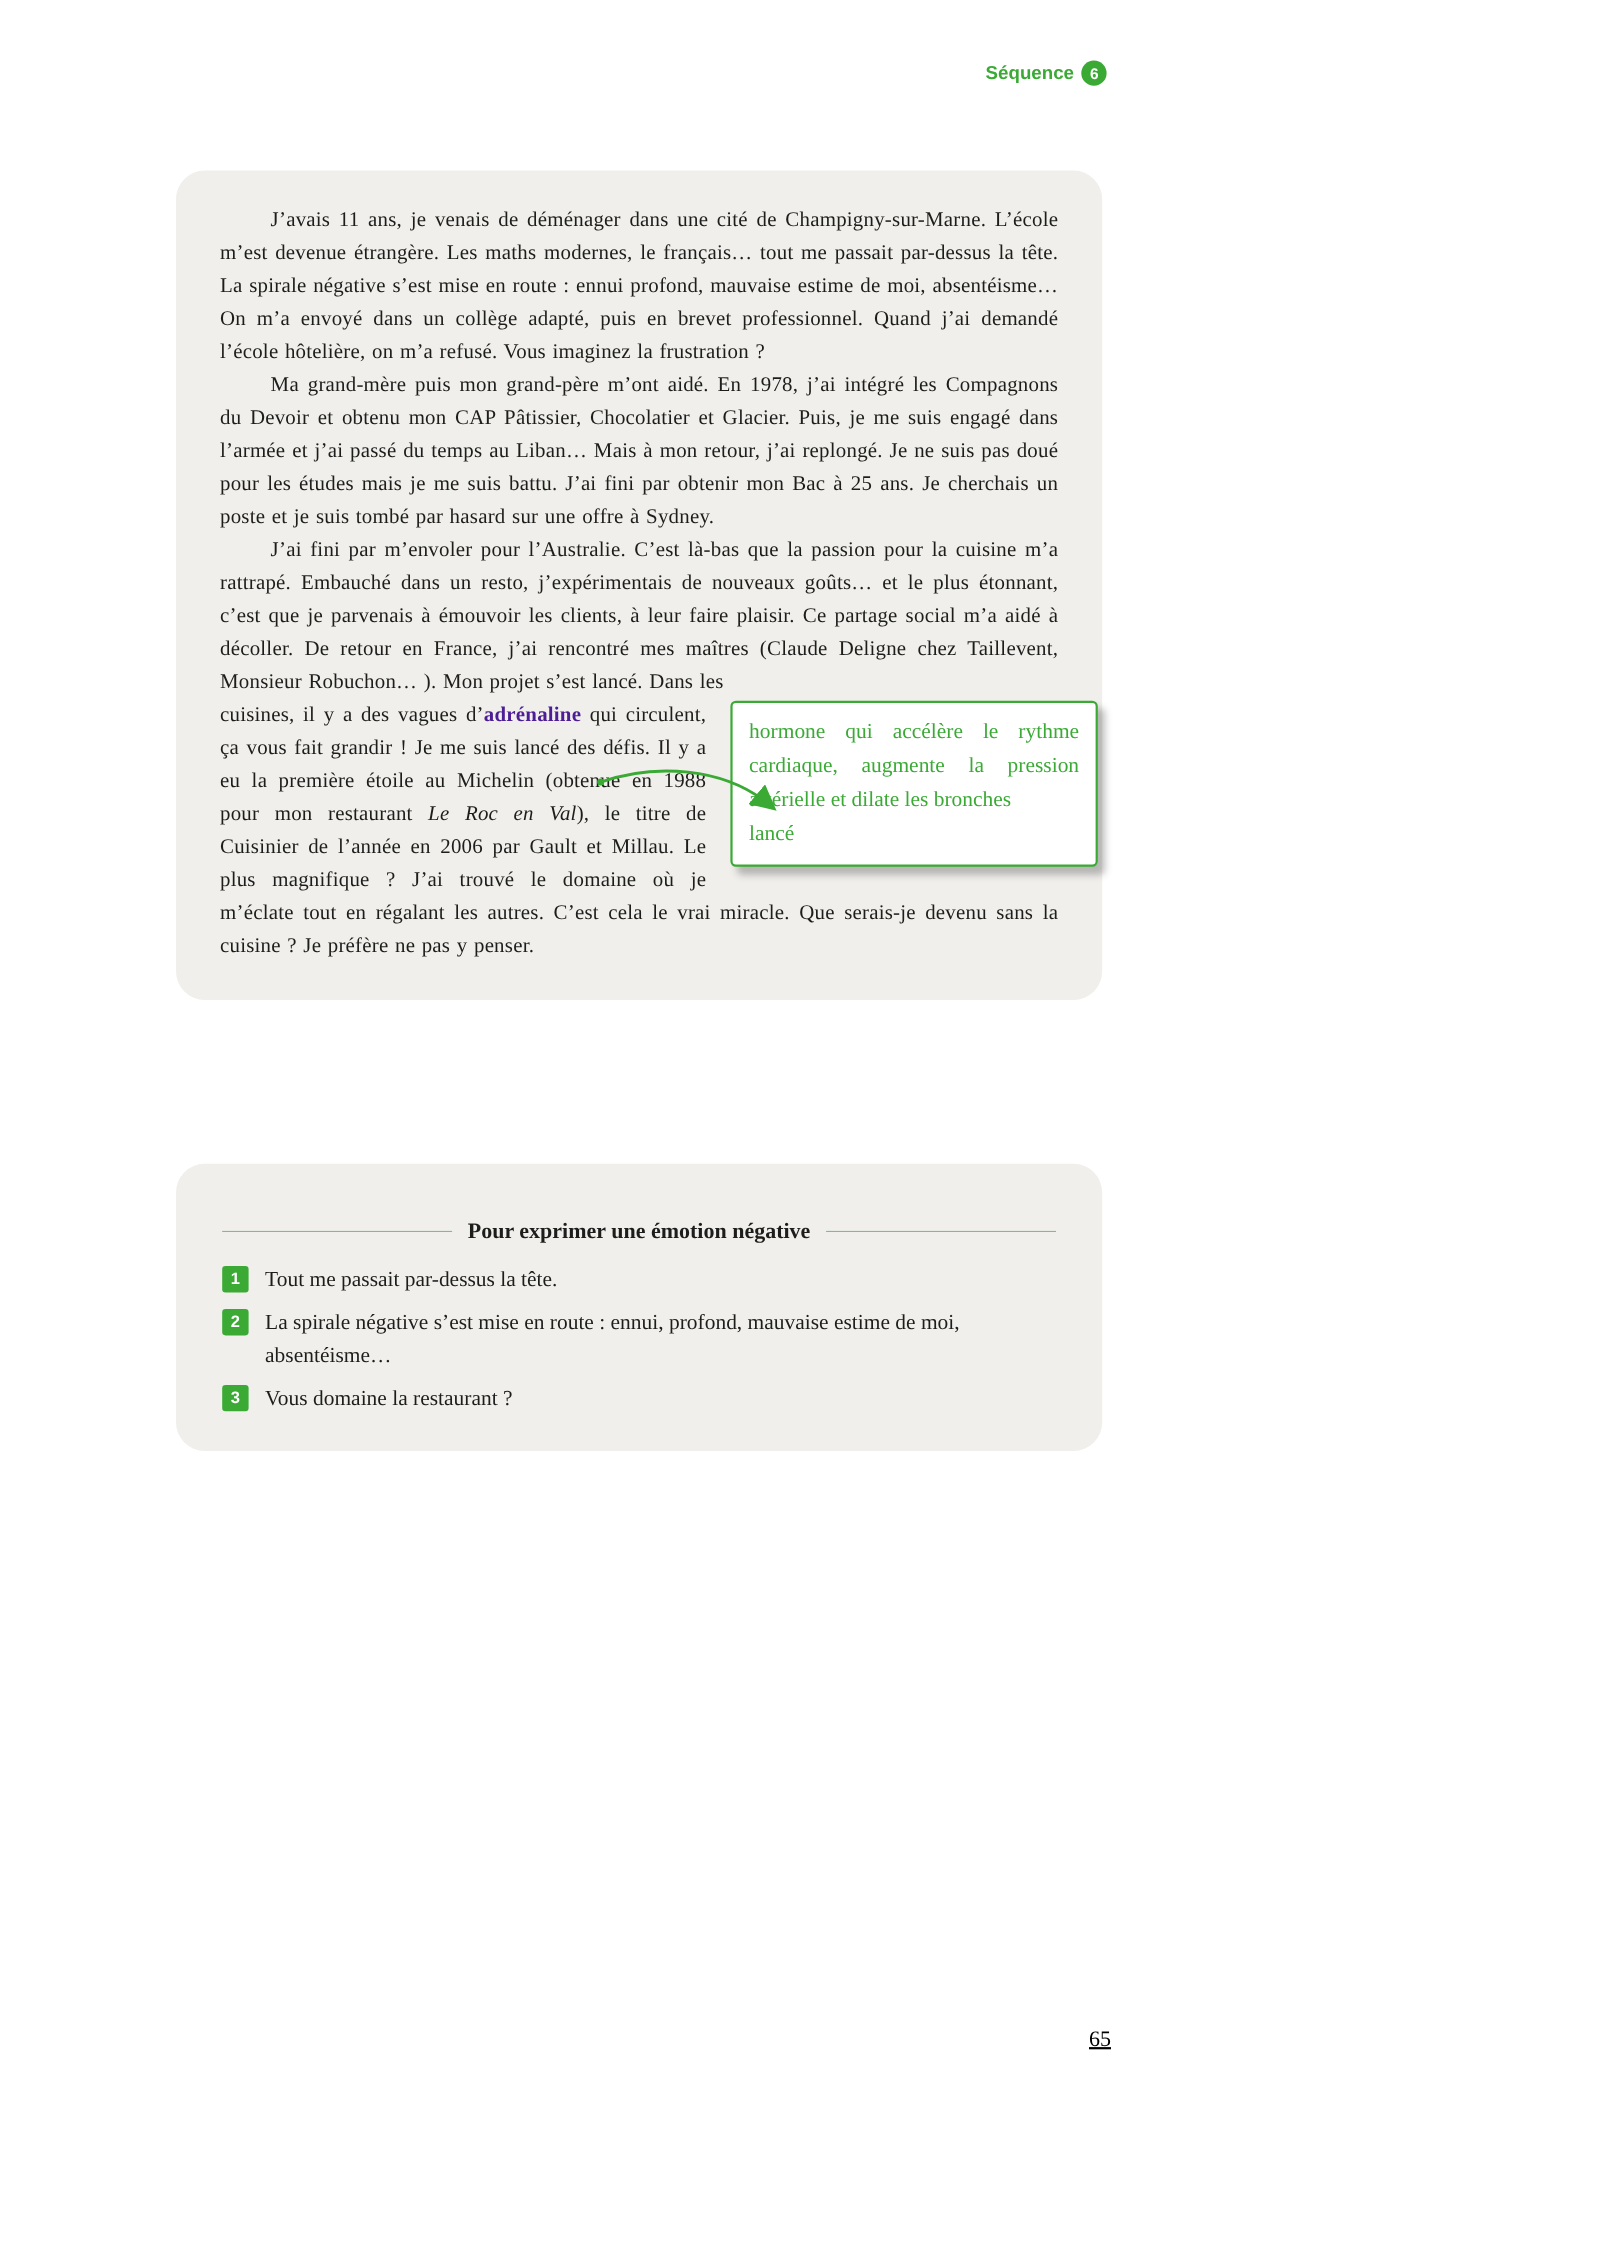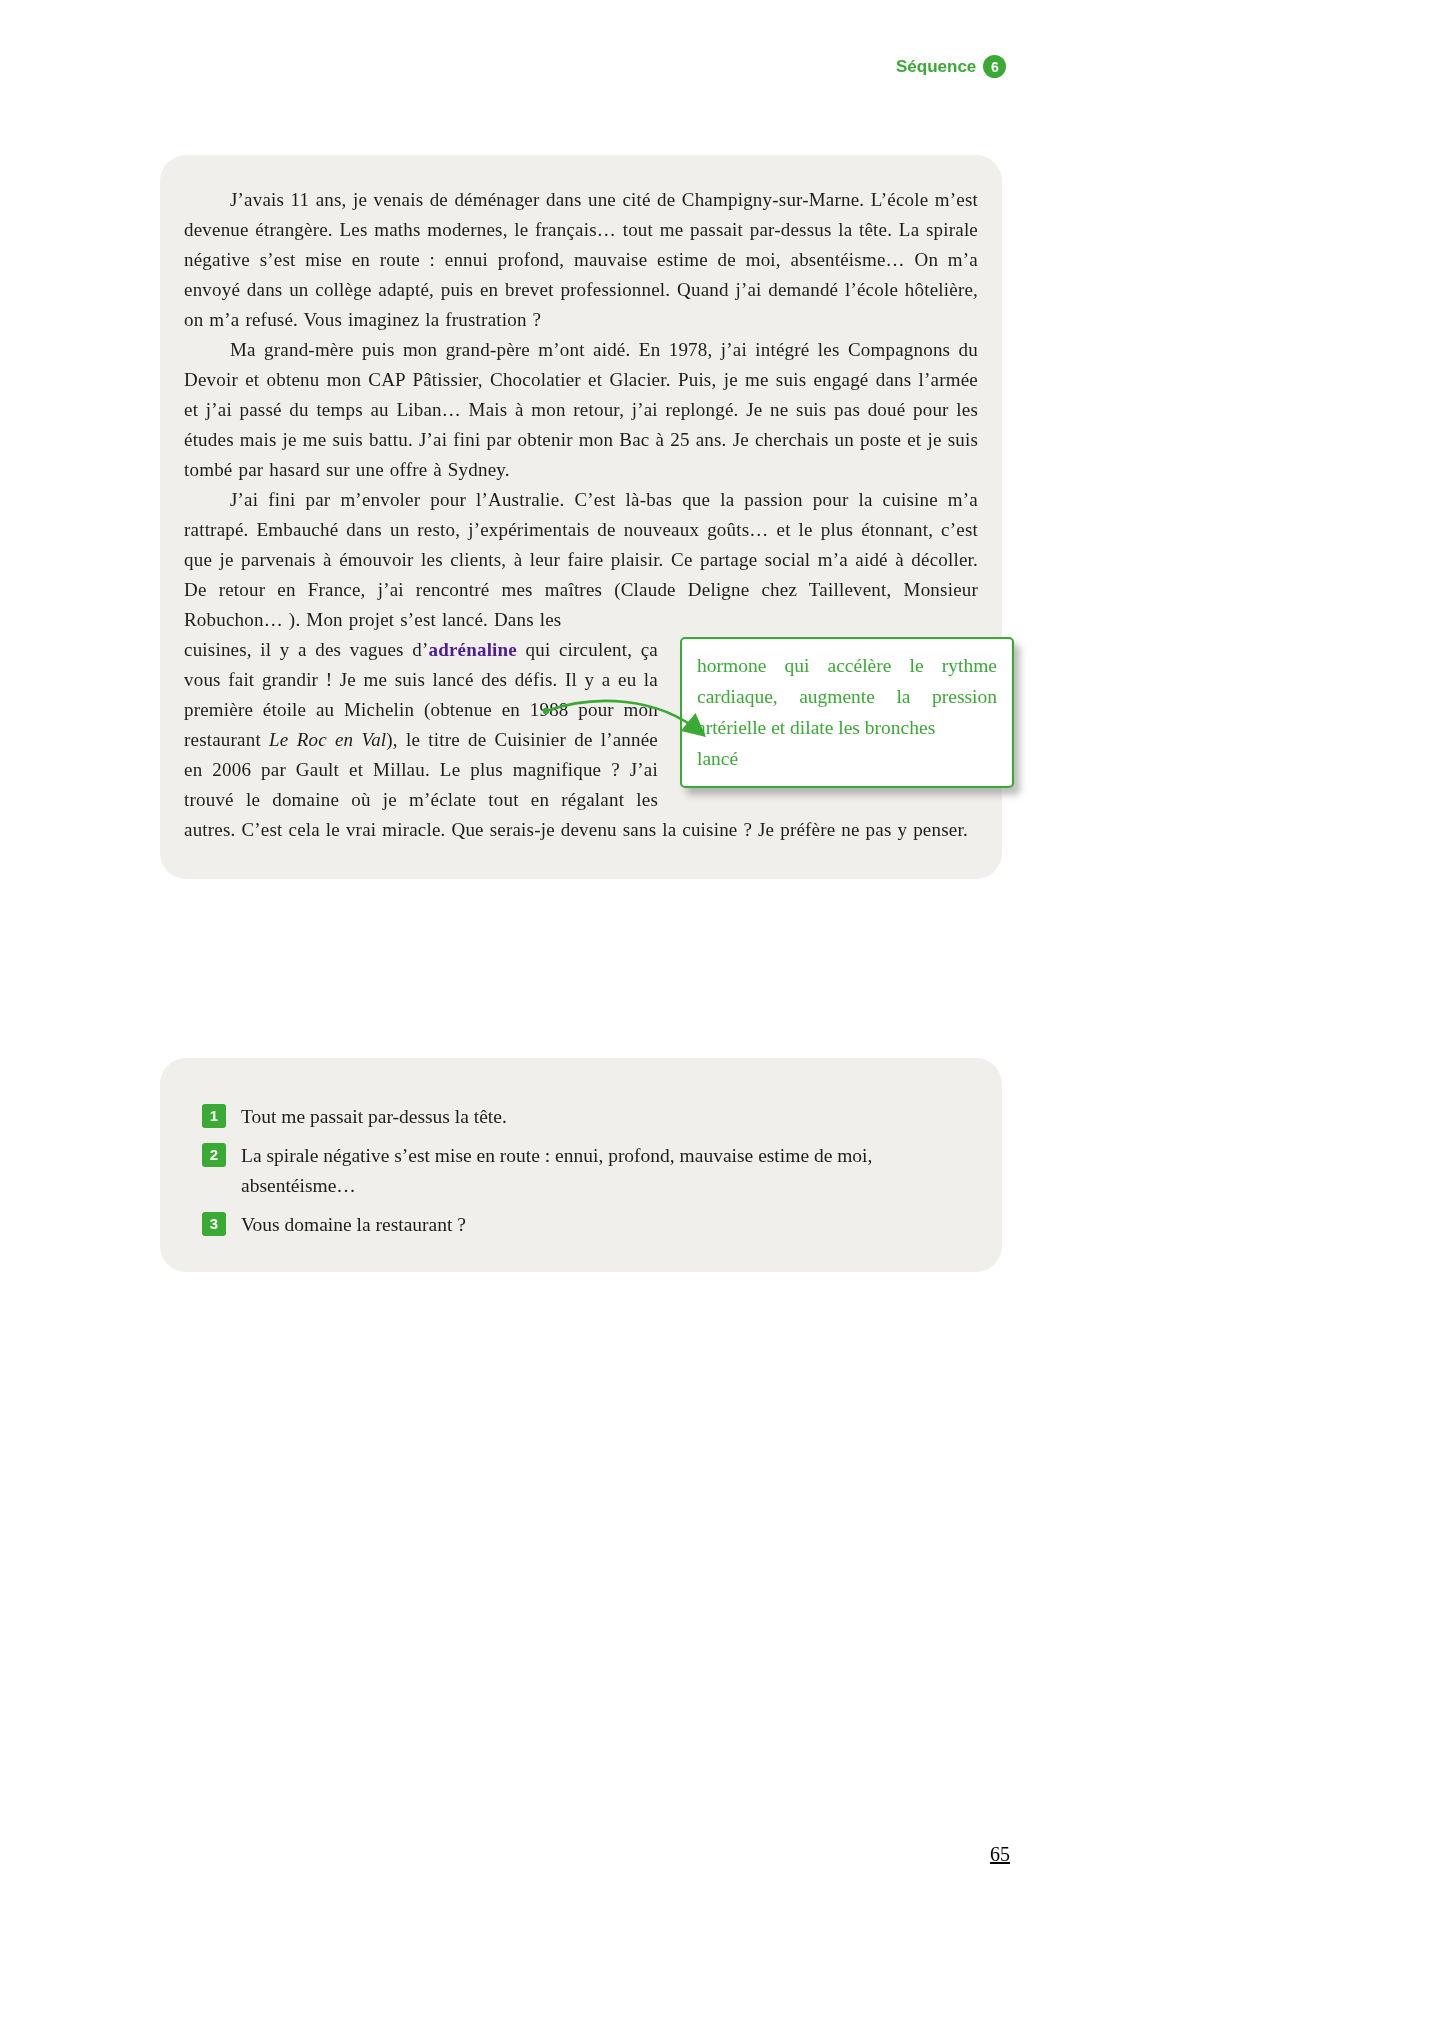--- a/index.html
+++ b/index.html
@@ -41,21 +41,21 @@
   }
 
   
   .main-box {
     position: absolute;
     top: 155px;
     left: 160px;
     width: 842px;
     background: #f0efec;
     border-radius: 26px;
-    padding: 30px 24px 34px;
+    padding: 30px 40px 34px;
   }
   .para {
     font-size: 19px;
     line-height: 30px;
     text-align: justify;
     margin: 0;
     word-spacing: 1px;
     letter-spacing: 0.2px;
   }
   .indent { text-indent: 46px; }
@@ -171,20 +171,25 @@
       <marker id="ah" markerWidth="9" markerHeight="9" refX="6" refY="4.5" orient="auto">
         <path d="M0,0 L9,4.5 L0,9 Z" fill="#3aaa35"></path>
       </marker>
     </defs>
     <circle cx="6" cy="17" r="3.2" fill="#3aaa35"></circle>
     <path d="M6,17 C55,0 118,3 160,38" fill="none" stroke="#3aaa35" stroke-width="2.6" marker-end="url(#ah)"></path>
   </svg>
 
   <div class="aide-box">
 
+    <div class="subtitle-row">
+      <span class="rule"></span>
+      <span class="subtitle">Pour exprimer une émotion négative</span>
+      <span class="rule"></span>
+    </div>
 
     <div class="memo-list">
       <div class="memo-item">
         <span class="badge">1</span>
         <span class="memo-text"><span></span><b>Tout me passait par-dessus la tête</b><span>.</span></span>
       </div>
       <div class="memo-item">
         <span class="badge">2</span>
         <span class="memo-text"><span></span><b>La spirale négative s’est mise en route : ennui, profond, mauvaise estime de moi, absentéisme</b><span>…</span></span>
       </div>

